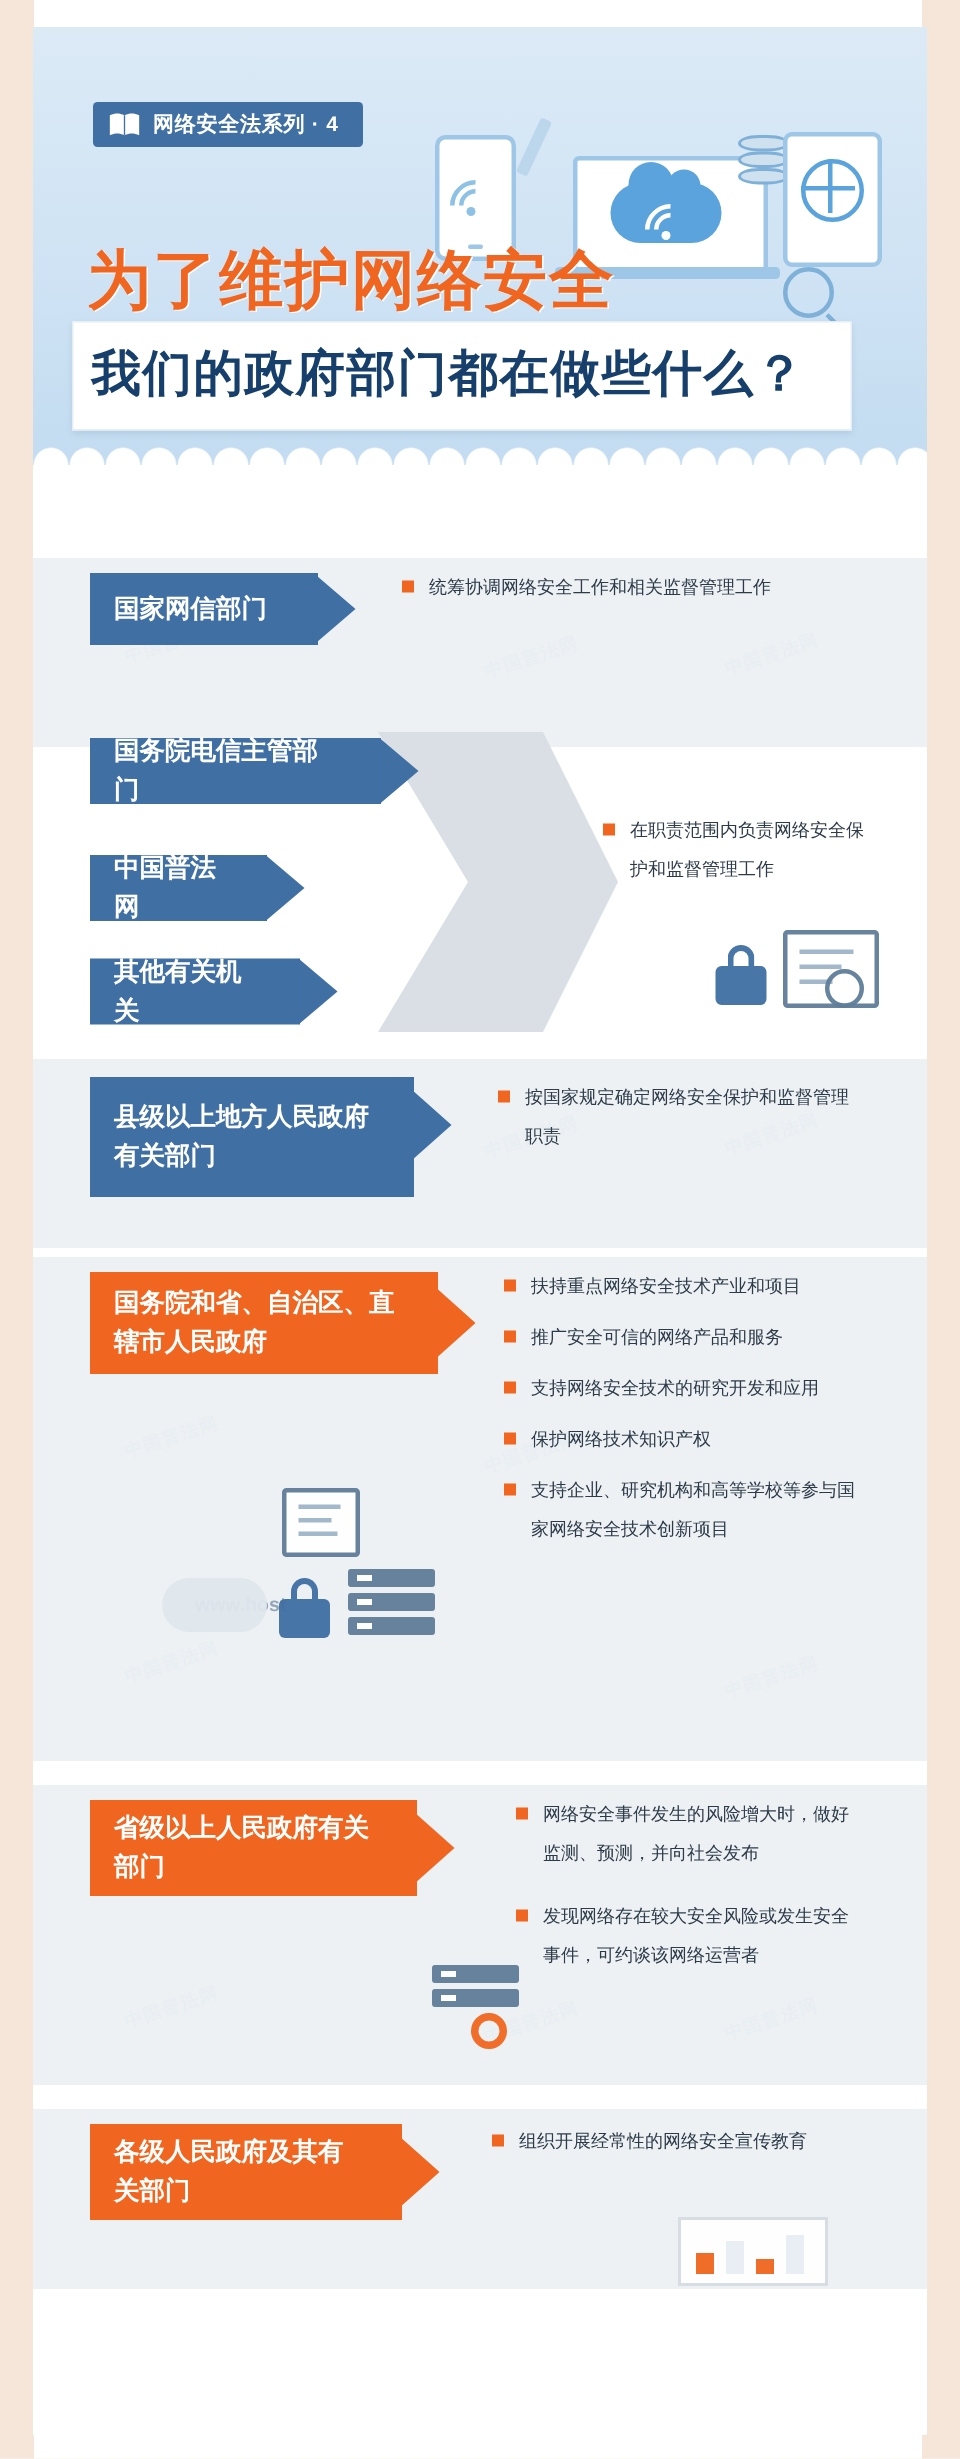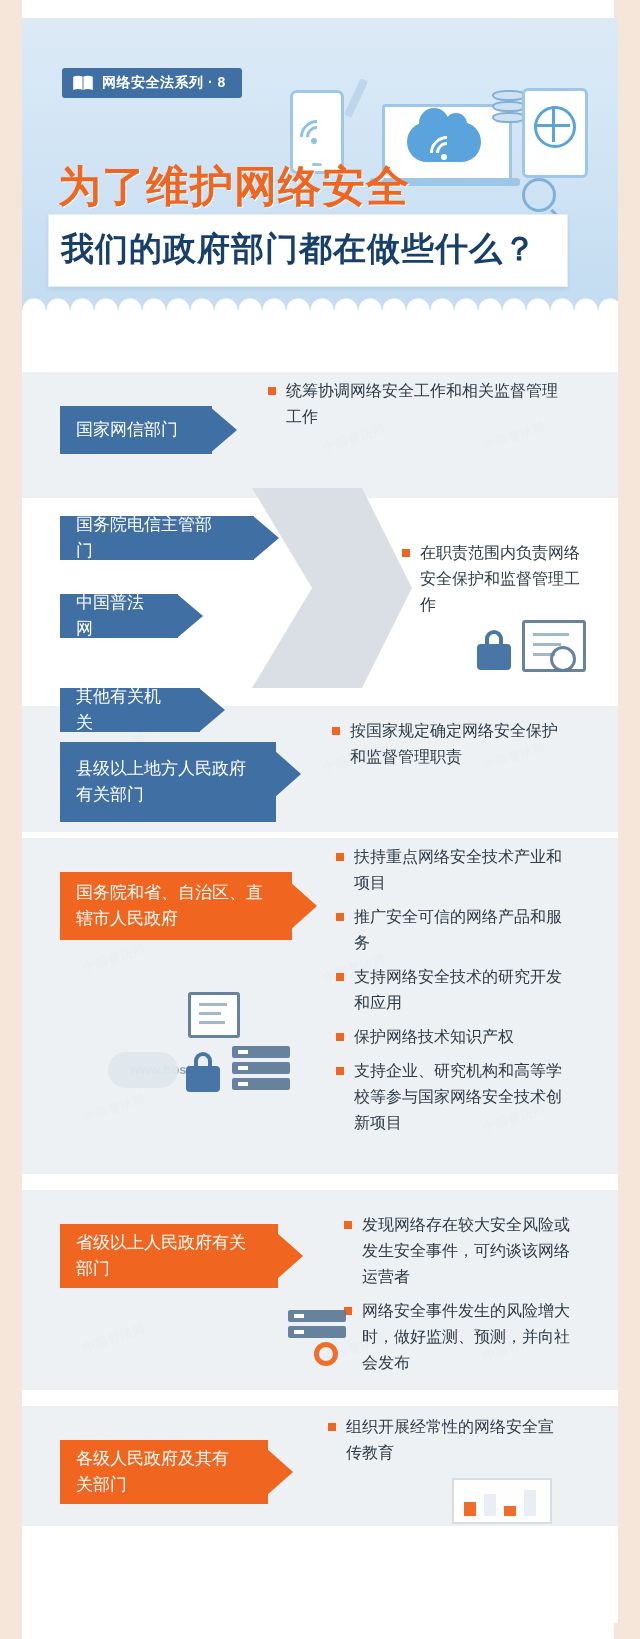--- a/index.html
+++ b/index.html
@@ -95,34 +95,33 @@
   .band-gray{background:#edf1f4;}
 
   .wm{
     position:absolute;font-size:12px;color:#e9eef2;font-weight:bold;
     transform:rotate(-18deg);letter-spacing:1px;user-select:none;
   }
 
   .tag{
     position:absolute;
     display:flex;align-items:center;
-    color:#fff;font-weight:normal;font-size:17px;
+    color:#fff;font-weight:bold;font-size:17px;
     line-height:26px;
     padding:11px 26px 11px 16px;
     box-sizing:border-box;
-    margin-top:24px;
   }
   .tag-blue{background:#3f6fa3;}
   .tag-orange{background:#f0651f;}
   .arrow-tri{
     position:absolute;top:0;right:-28px;width:0;height:0;
     border-top-width:0;border-bottom-width:0;border-style:solid;
     border-color:transparent;
   }
-  .bullets{position:absolute;font-size:16px;color:#2d3b48;line-height:26px;}
+  .bullets{position:absolute;font-size:12px;color:#2d3b48;line-height:26px;}
   .bullets .li{position:relative;padding-left:18px;margin-bottom:8px;}
   .bullets .li:before{
     content:"";position:absolute;left:0;top:9px;width:8px;height:8px;
     background:#f0651f;
   }
 
   
   .multi-wrap{position:absolute;}
 
   
@@ -178,21 +177,21 @@
     <div class="dev tablet"></div>
     <div class="dev globe"></div>
     <div class="dev mag"></div>
 
     <div class="tab">
       <svg class="book-icon" viewBox="0 0 24 18">
         <path d="M1 2c4-1.6 7-1.6 11 0v15c-4-1.6-7-1.6-11 0z" fill="#ffffff"></path>
         <path d="M23 2c-4-1.6-7-1.6-11 0v15c4-1.6 7-1.6 11 0z" fill="#ffffff"></path>
         <path d="M12 2v15" stroke="#3f6fa3" stroke-width="1"></path>
       </svg>
-      <span>网络安全法系列 · 8</span>
+      <span>网络安全法系列 · 4</span>
     </div>
 
     <div class="title1">为了维护网络安全</div>
     <div class="title2">我们的政府部门都在做些什么？</div>
 
     <div class="hdr-wave"></div>
   </div>
 
   <div class="content">
 
@@ -231,21 +230,21 @@
     <div class="tag tag-blue" style="left:38px;top:182px;width:194px;height:44px;">
       <span>国务院电信主管部门</span>
       <span class="arrow-tri" style="border-top:22px solid transparent;border-bottom:22px solid transparent;border-left:26px solid #3f6fa3;"></span>
     </div>
 
     <div class="tag tag-blue" style="left:38px;top:260px;width:118px;height:44px;">
       <span>中国普法网</span>
       <span class="arrow-tri" style="border-top:22px solid transparent;border-bottom:22px solid transparent;border-left:26px solid #3f6fa3;"></span>
     </div>
 
-    <div class="tag tag-blue" style="left:38px;top:354px;width:140px;height:44px;">
+    <div class="tag tag-blue" style="left:38px;top:329px;width:140px;height:44px;">
       <span>其他有关机关</span>
       <span class="arrow-tri" style="border-top:22px solid transparent;border-bottom:22px solid transparent;border-left:26px solid #3f6fa3;"></span>
     </div>
 
     <div class="bullets" style="left:380px;top:230px;width:185px;">
       <div class="li">在职责范围内负责网络安全保护和监督管理工作</div>
     </div>
 
     <div class="ill lock" style="left:455px;top:320px;">
       <div class="sh"></div>
@@ -299,22 +298,22 @@
       <i style="top:8px;width:28px;"></i>
           <i style="top:17px;width:22px;"></i>
           <i style="top:26px;width:26px;"></i>
     </div>
 
     <div class="tag tag-orange" style="left:38px;top:890px;width:218px;height:64px;">
       <span>省级以上人民政府有关部门</span>
       <span class="arrow-tri" style="border-top:32px solid transparent;border-bottom:32px solid transparent;border-left:36px solid #f0651f;"></span>
     </div>
     <div class="bullets" style="left:322px;top:886px;width:232px;">
+      <div class="li">网络安全事件发生的风险增大时，做好监测、预测，并向社会发布</div>
       <div class="li" style="margin-top:16px;">发现网络存在较大安全风险或发生安全事件，可约谈该网络运营者</div>
-      <div class="li">网络安全事件发生的风险增大时，做好监测、预测，并向社会发布</div>
     </div>
     <div class="ill server" style="left:266px;top:1000px;">
       <i style="top:0;">
             <b></b>
           </i>
           <i style="top:16px;">
             <b></b>
           </i>
     </div>
     <div class="ill gear" style="left:292px;top:1032px;"></div>

